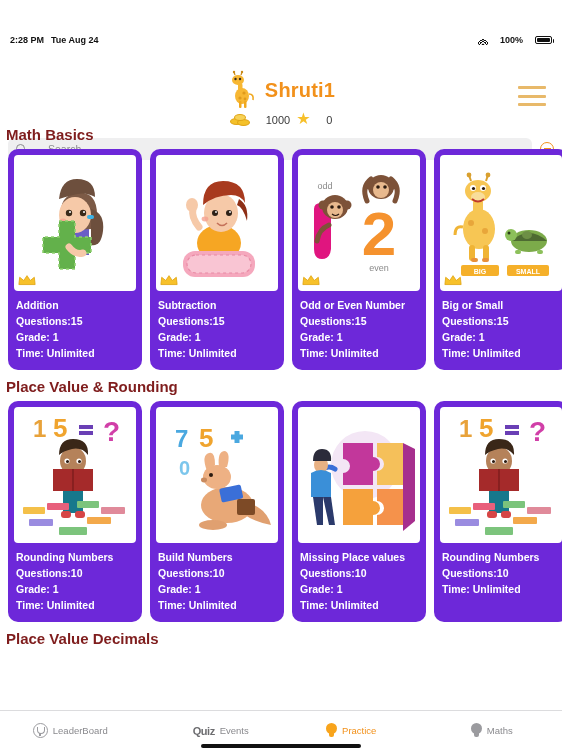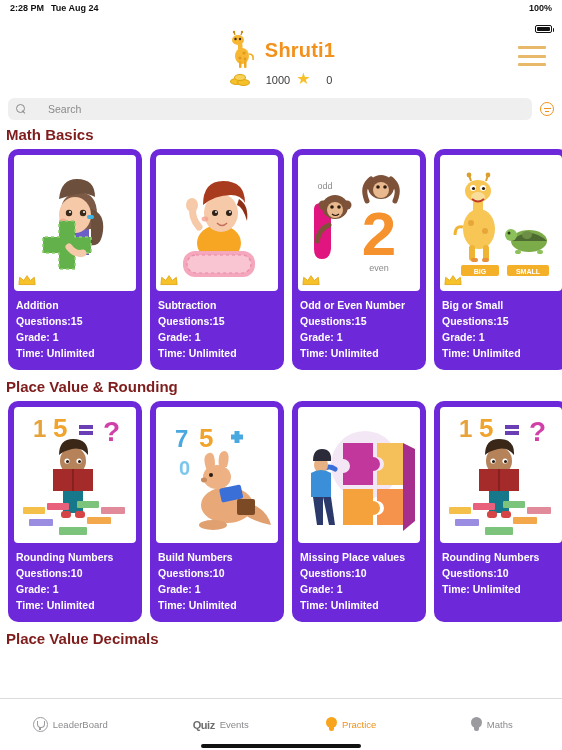--- a/index.html
+++ b/index.html
@@ -7,24 +7,24 @@
   body {
     font-family: "Liberation Sans", sans-serif;
     background:#ffffff;
     -webkit-font-smoothing:antialiased;
   }
   .device { position:relative; width:562px; height:750px; background:#fff; overflow:hidden; }
 
   
   .statusbar {
     height:16px; display:flex; align-items:center;
-    padding:0 10px; font-size:9px; color:#111; font-weight:600;
+    padding:16px 10px; font-size:9px; color:#111; font-weight:600;margin-top:24px;
   }
   .sb-left { display:flex; gap:7px; align-items:center; }
-  .sb-right { margin-left:auto; display:flex; gap:12px; align-items:flex-end;flex-direction:column; }
+  .sb-right { margin-left:auto; display:flex; gap:12px; align-items:center; }
   .wifi-ic { width:10px; height:8px; position:relative; }
   .wifi-ic::before{
     content:""; position:absolute; left:0; top:1px; width:10px; height:8px;
     background:
       radial-gradient(circle at 50% 100%, #111 0 1.5px, transparent 1.6px),
       radial-gradient(circle at 50% 100%, transparent 0 2.6px, #111 2.7px 3.6px, transparent 3.7px),
       radial-gradient(circle at 50% 100%, transparent 0 4.5px, #111 4.6px 5.6px, transparent 5.7px);
   }
   .batt { width:17px; height:8px; border:1px solid #111; border-radius:2px; position:relative; padding:1px;}
   .batt::after{ content:""; position:absolute; right:-3px; top:2px; width:1.5px; height:4px; background:#111; border-radius:0 1px 1px 0;}
@@ -85,21 +85,21 @@
   }
   .crown {
     position:absolute; left:4px; bottom:4px; width:18px; height:13px;
   }
   .card-body { padding:6px 2px 3px 2px; }
   .card-body div { color:#fff; font-size:10.5px; font-weight:bold; line-height:16px; white-space:nowrap; overflow:hidden; }
   .card-title { font-size:10.5px; }
 
   
   .tabbar {
-    position:absolute; left:0; right:0; bottom:0; height:52px;
+    position:absolute; left:0; right:0; bottom:0; height:40px;
     background:rgba(255,255,255,0.96); border-top:0.5px solid #dcdcde;
     display:flex; align-items:center; backdrop-filter:blur(8px);
   }
   .tab { flex:1; display:flex; align-items:center; justify-content:center; gap:5px; cursor:pointer; }
   .tab-label { font-size:9.5px; color:#8a8a8e; }
   .tab.active .tab-label { color:#f2911b; }
   .bulb { width:11px; height:16px; position:relative; }
   .bulb .b { position:absolute; left:0; top:0; width:11px; height:11px; border-radius:50%; background:#9b9b9f; }
   .bulb .s { position:absolute; left:3px; top:9.5px; width:5px; height:5px; background:#9b9b9f; border-radius:0 0 2px 2px; }
   .tab.active .bulb .b, .tab.active .bulb .s { background:#f8a41c; }

